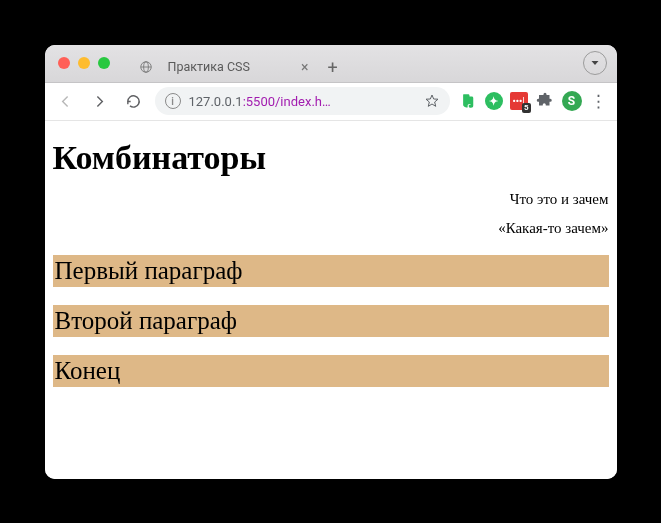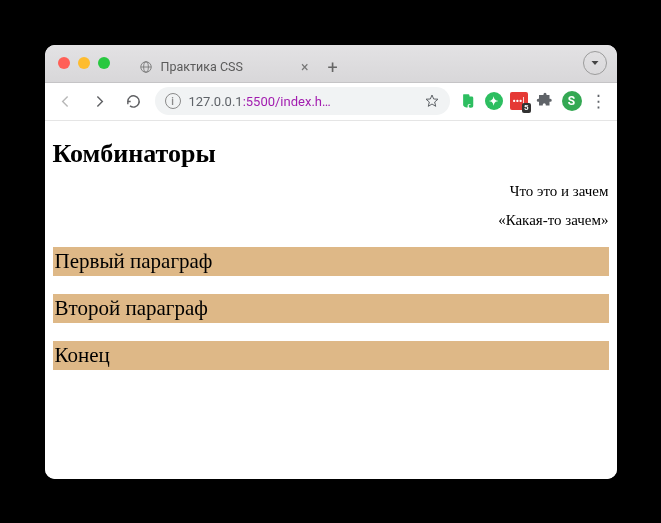--- a/index.html
+++ b/index.html
@@ -41,21 +41,21 @@
   .tabs {
     flex:1;
     display:flex;
     align-items:flex-end;
     height:100%;
     padding:0 6px;
   }
   .tab {
     display:flex;
     align-items:center;
-    gap:8px;
+    gap:15px;
     height:30px;
     padding:0 10px;
     font-size:12.5px;
     color:#5a5a5a;
     min-width:190px;
     border-top-left-radius:8px;
     border-top-right-radius:8px;
     background:transparent;
   }
   .tab .favicon {
@@ -138,32 +138,32 @@
 
   .viewport {
     flex:1;
     background:#fff;
     overflow:auto;
     padding:10px 8px 20px 8px;
     font-family: "Times New Roman", Times, serif;
     color:#000;
   }
   .viewport h1 {
-    font-size:26px;
+    font-size:34px;
     font-weight:700;
     margin:8px 0 14px 0;
   }
   .viewport p {
     font-size:15px;
     margin:12px 0;
     text-align:right;
   }
   .viewport .para {
     background:#deb887;
-    font-size:21px;
+    font-size:25px;
     padding:2px 0 2px 2px;
     margin:18px 0;
   }
 </style>
 </head>
 <body>
 
 <div class="window">
 
   <div class="titlebar">

